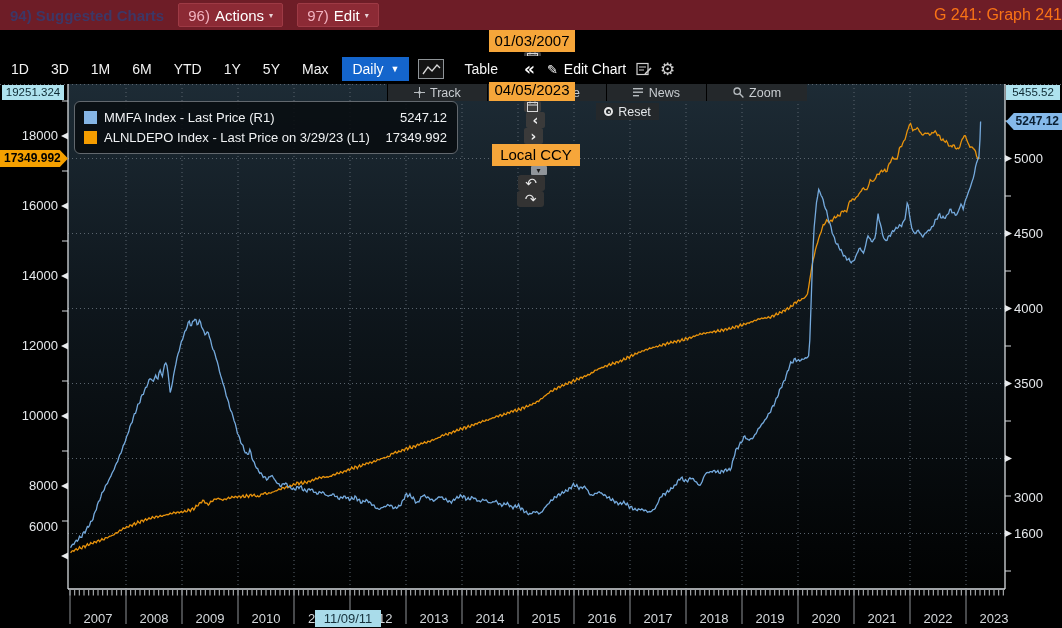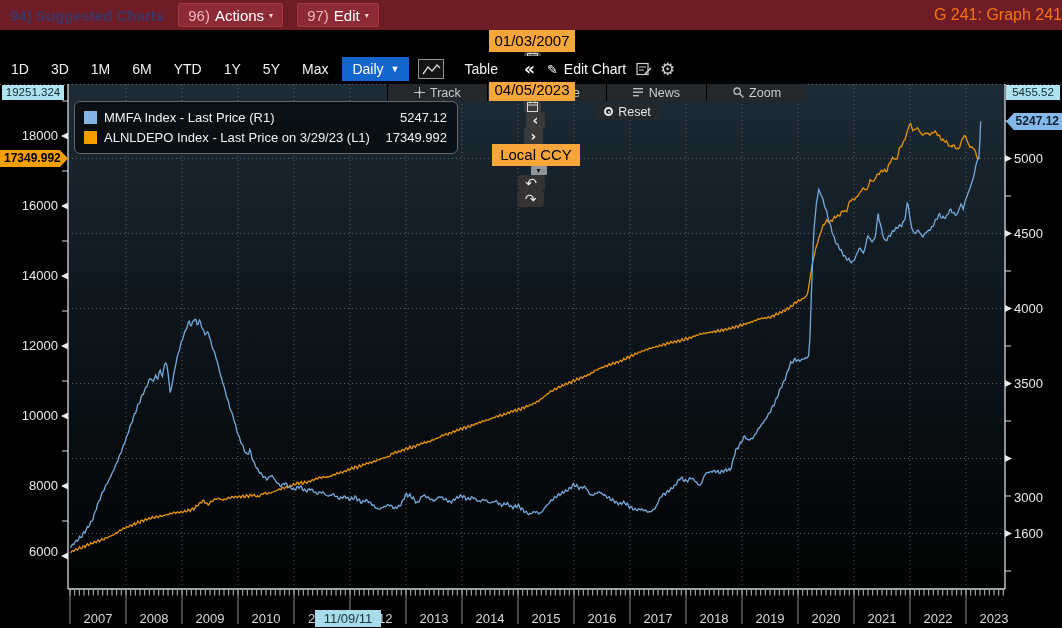--- a/index.html
+++ b/index.html
@@ -394,21 +394,21 @@
     <div class="maxbox" style="left:1006px;width:54px;">5455.52</div>
     <div class="badge orange">17349.992</div>
     <div class="badge blue">5247.12</div>
     <div id="left-ticks">
         <div class="axis-lab left" style="top: 128px;">18000</div>
         <div class="axis-lab left" style="top: 198px;">16000</div>
         <div class="axis-lab left" style="top: 268px;">14000</div>
         <div class="axis-lab left" style="top: 338px;">12000</div>
         <div class="axis-lab left" style="top: 408px;">10000</div>
         <div class="axis-lab left" style="top: 478px;">8000</div>
-        <div class="axis-lab left" style="top: 544px;">6000</div>
+        <div class="axis-lab left" style="top: 519px;">6000</div>
       </div>
     <div id="right-ticks">
         <div class="axis-lab right" style="top: 150.5px;">5000</div>
         <div class="axis-lab right" style="top: 225.5px;">4500</div>
         <div class="axis-lab right" style="top: 300.5px;">4000</div>
         <div class="axis-lab right" style="top: 375.5px;">3500</div>
         <div class="axis-lab right" style="top: 450.5px; margin-top: 39px;">3000</div>
         <div class="axis-lab right" style="top: 525.5px;">1600</div>
       </div>
     <div id="year-labels">

